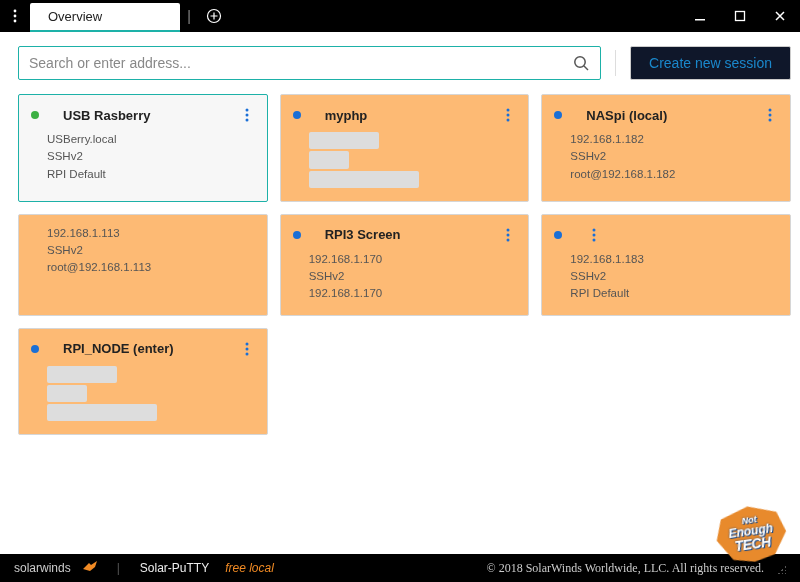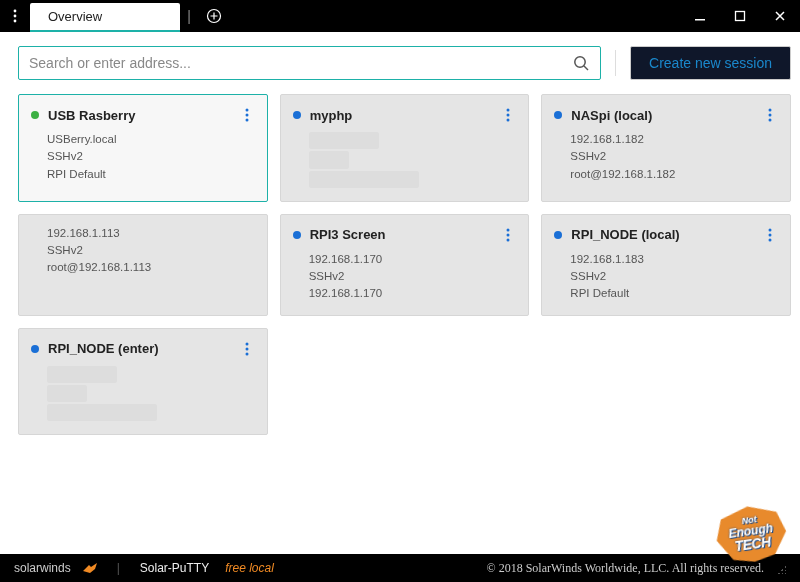--- a/index.html
+++ b/index.html
@@ -69,29 +69,29 @@
     display: flex; align-items: center; height: 34px;
   }
 
   
   .grid {
     display: grid;
     grid-template-columns: repeat(3, 1fr);
     gap: 12px;
   }
   .card {
-    border: 1px solid #d6d6d6; border-radius: 2px; background: #e5e5e5;
+    border: 1px solid #d6d6d6; border-radius: 2px; background: #fdba74;
     padding: 10px 12px 12px 12px; min-height: 96px;
     position: relative; cursor: pointer;
   }
   .card.active {
     border-color: #1db1a8; background: #f7f7f7;
   }
   .card-head {
-    display: flex; align-items: center; gap: 9px; margin-bottom: 6px;
+    display: flex; align-items: center; gap: 24px; margin-bottom: 6px;
   }
   .status-dot {
     width: 8px; height: 8px; border-radius: 50%; flex: 0 0 auto;
   }
   .status-dot.green { background: #3cb043; }
   .status-dot.blue { background: #1a6fd6; }
   .card-title { font-size: 13px; font-weight: 700; color: #222; flex: 1; }
   .card-menu {
     width: 16px; height: 20px; display: flex; align-items: center; justify-content: center;
     color: #1a6fd6; cursor: pointer;
@@ -101,21 +101,21 @@
     display: inline-block; background: #ddd; color: transparent;
     border-radius: 2px; user-select: none; margin: 1px 0;
   }
 
   
   .statusbar {
     height: 28px; background: #000; color: #aaa;
     display: flex; align-items: center; font-size: 12px;
     padding: 0 14px;
   }
-  .statusbar .brand { display: flex; align-items: center; gap: 12px; }
+  .statusbar .brand { display: flex; align-items: flex-start; gap: 12px; }
   .statusbar .brandname { color: #ccc; font-size: 12px; }
   .statusbar .brandsep { color: #555; margin: 0 8px; }
   .statusbar .appname { color: #eee; }
   .statusbar .free { color: #f08a24; font-style: italic; margin-left: 4px; }
   .statusbar .spacer { flex: 1; }
   .statusbar .copyright { color: #ccc; font-family: Liberation Serif, serif; }
   .statusbar .resize {
     margin-left: 10px; width: 12px; height: 12px;
     background:
       radial-gradient(circle at 100% 100%, #555 1px, transparent 1px),
@@ -279,21 +279,20 @@
         </div>
         <div class="card-body">
           <div>192.168.1.170</div>
           <div>SSHv2</div>
           <div>192.168.1.170</div>
         </div>
       </div>
       <div class="card">
         <div class="card-head">
           <span class="status-dot blue"></span>
-          <span class="card-title">RPI_NODE (local)</span>
           <span class="card-menu">
             <svg width="4" height="14" viewBox="0 0 4 14">
               <circle cx="2" cy="2" r="1.5" fill="#1a6fd6"></circle>
               <circle cx="2" cy="7" r="1.5" fill="#1a6fd6"></circle>
               <circle cx="2" cy="12" r="1.5" fill="#1a6fd6"></circle>
             </svg>
           </span>
         </div>
         <div class="card-body">
           <div>192.168.1.183</div>

